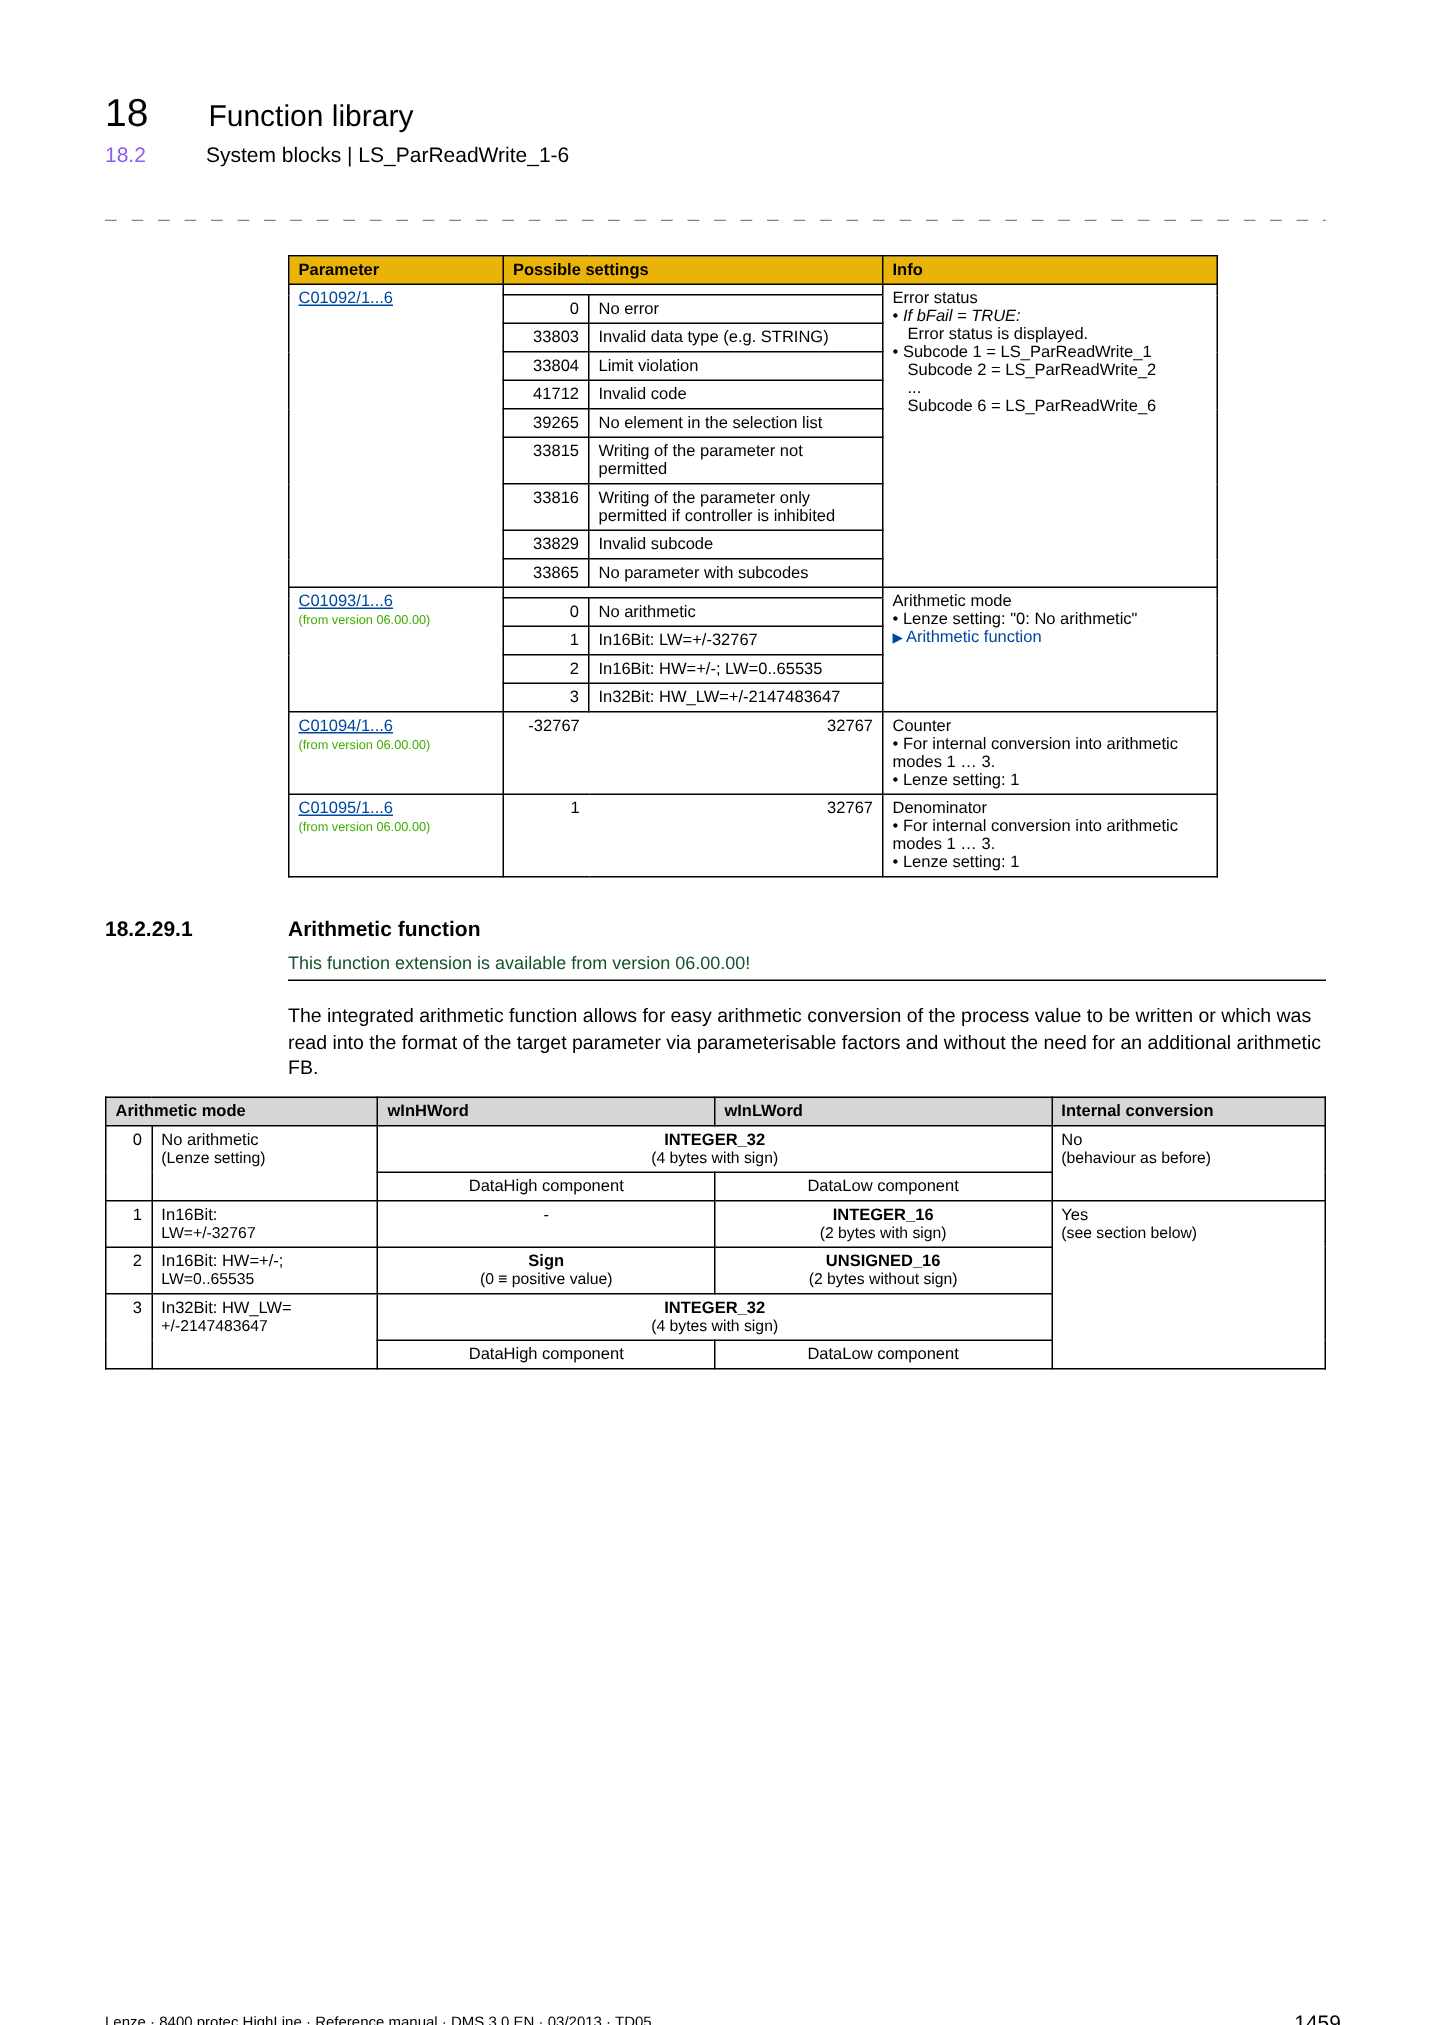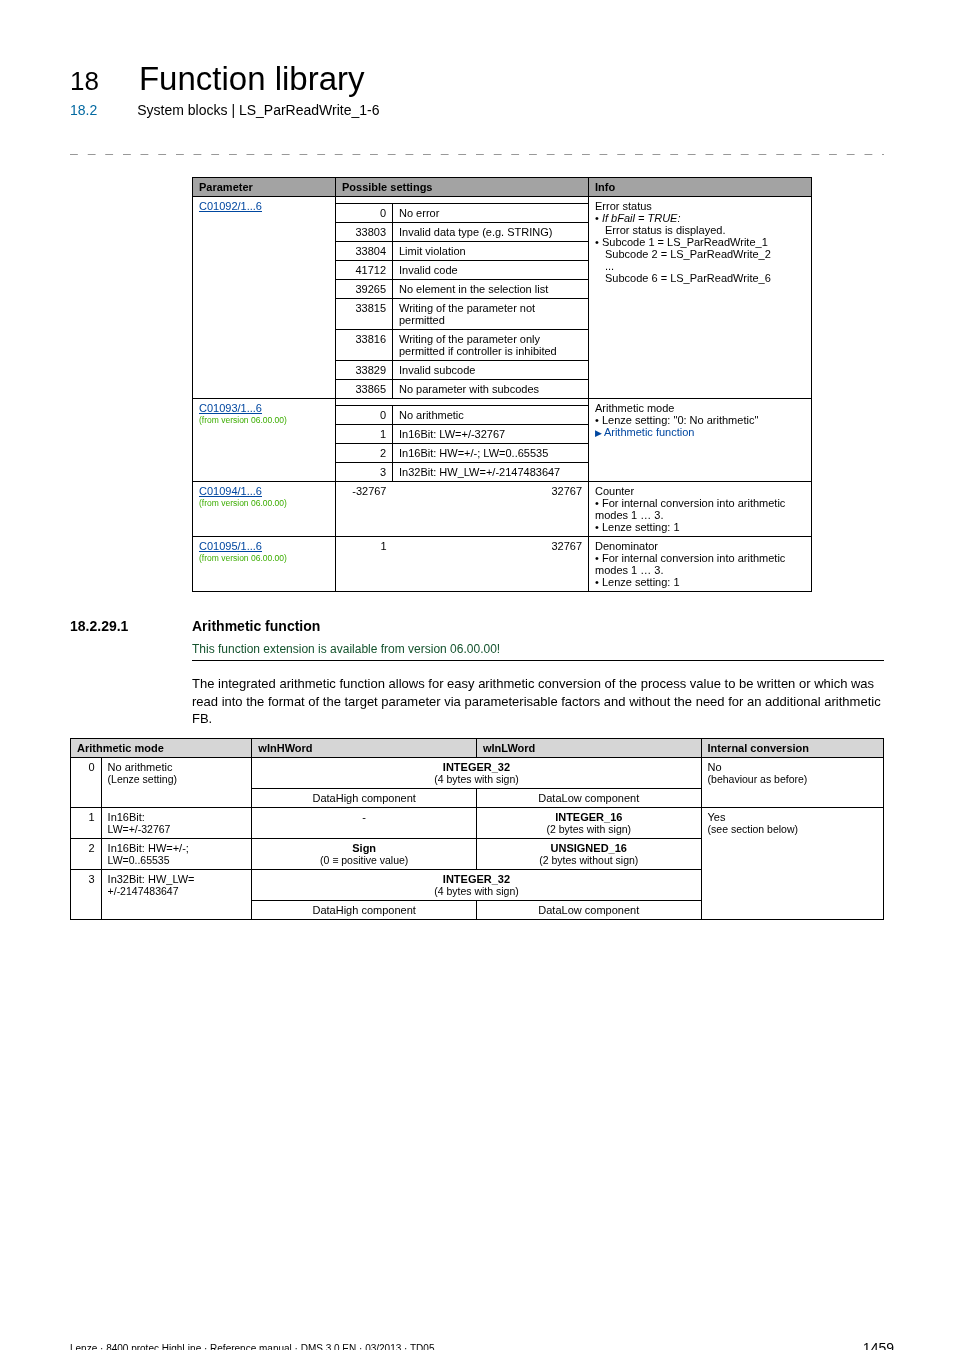--- a/index.html
+++ b/index.html
@@ -22,31 +22,31 @@
     display: flex;
     align-items: baseline;
     gap: 40px;
     margin-bottom: 4px;
   }
   .chapter-num {
     font-size: 26px;
     font-weight: 400;
   }
   .chapter-title {
-    font-size: 33px;
+    font-size: 20px;
     font-weight: 400;
   }
   .subline {
     display: flex;
     align-items: baseline;
     gap: 40px;
     font-size: 14px;
     margin-bottom: 22px;
   }
-  .sub-num { color: #0369a1; }
+  .sub-num { color: #8b5cf6; }
   .sub-title { color: #000; }
   .dashes {
     font-family: monospace;
     letter-spacing: 1px;
     color: #333;
     white-space: nowrap;
     overflow: hidden;
     margin-bottom: 22px;
     font-size: 13px;
   }
@@ -59,21 +59,21 @@
     width: 620px;
     font-size: 11px;
   }
   table.spec th, table.spec td {
     border: 1px solid #000;
     padding: 3px 6px;
     vertical-align: top;
     text-align: left;
   }
   table.spec th {
-    background: #a3a3a3;
+    background: #eab308;
     font-weight: 700;
   }
   table.spec td.c0 {
     width: 130px;
   }
   table.spec td.cnum {
     width: 44px;
     text-align: right;
   }
   table.spec td.cinfo {

